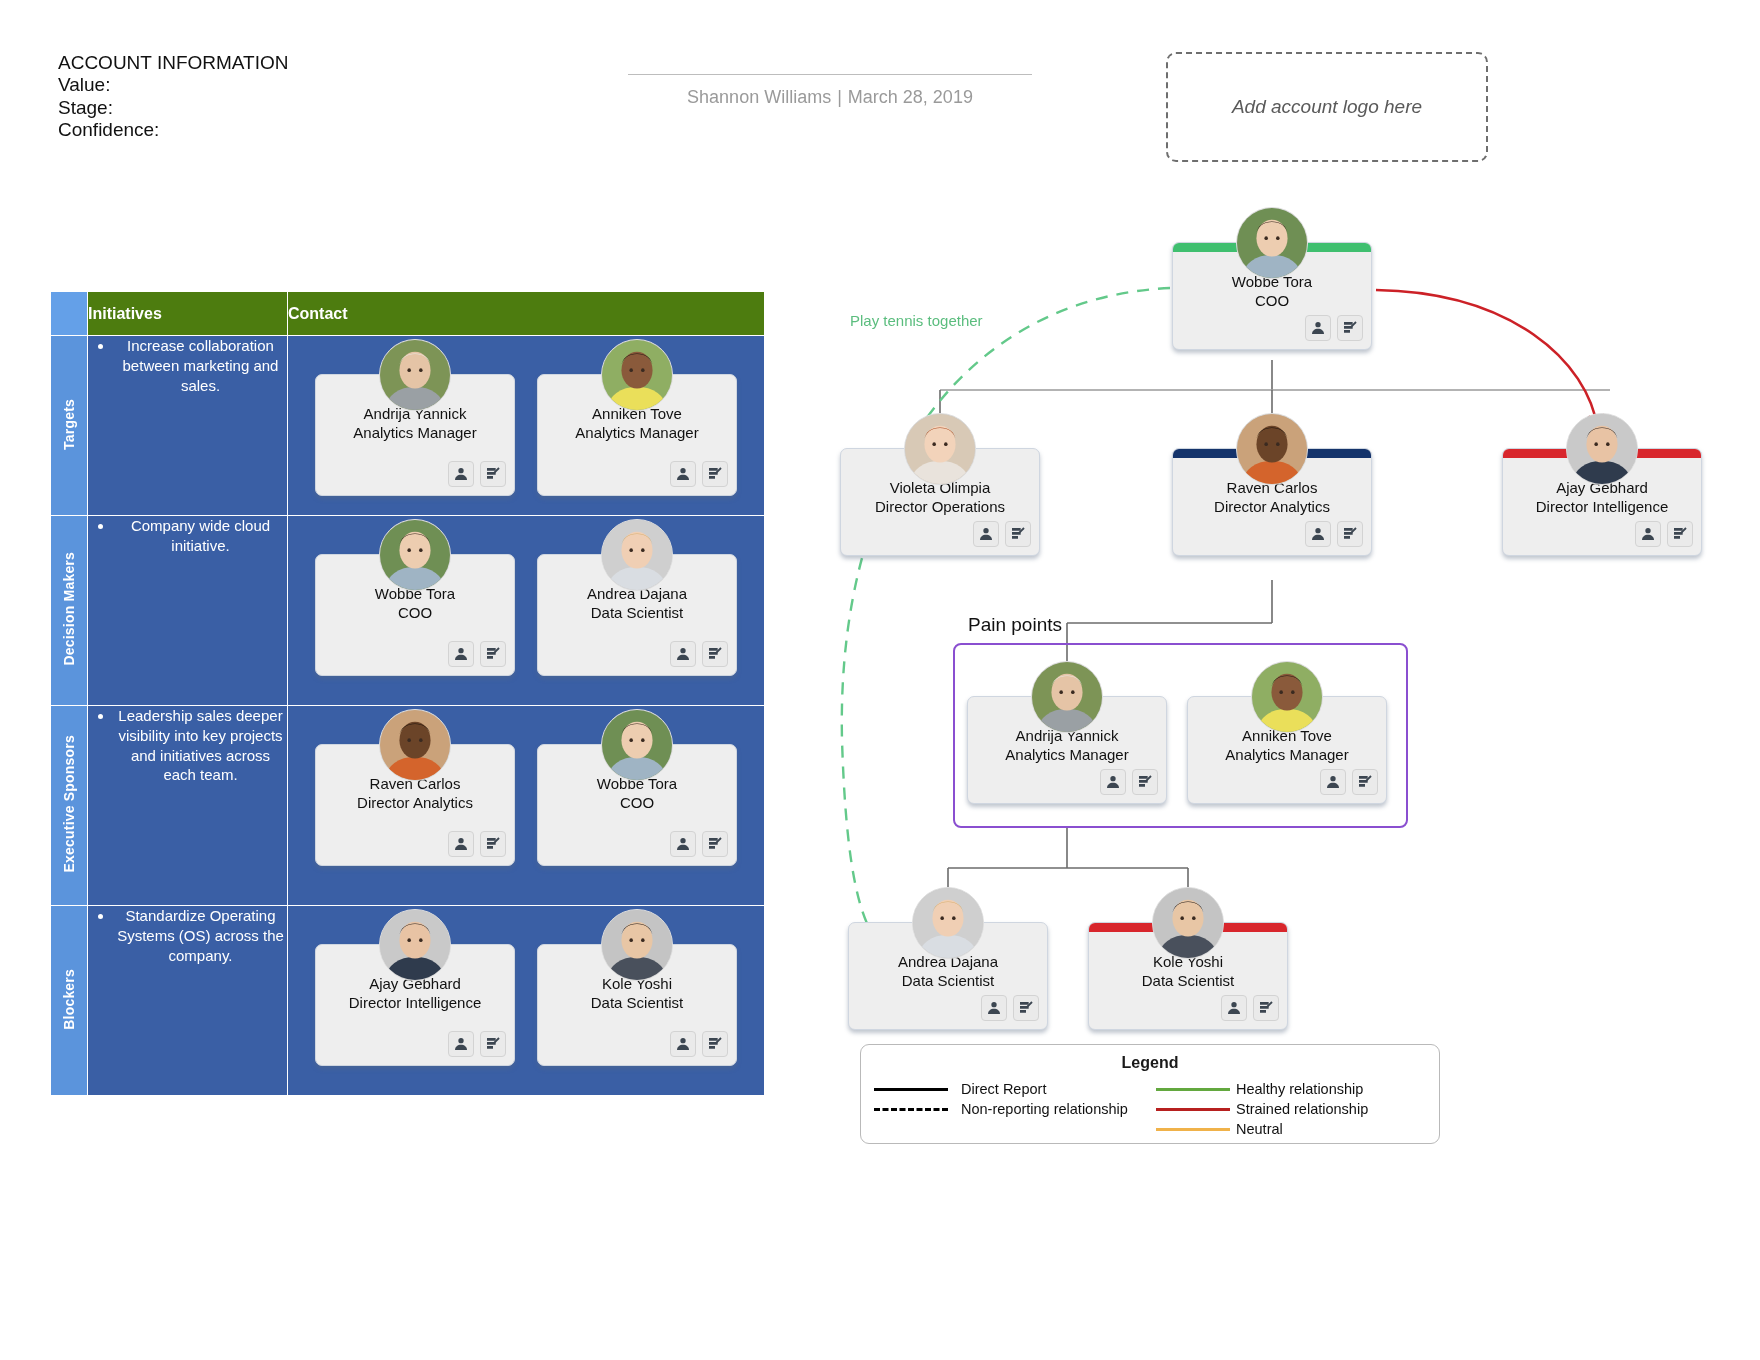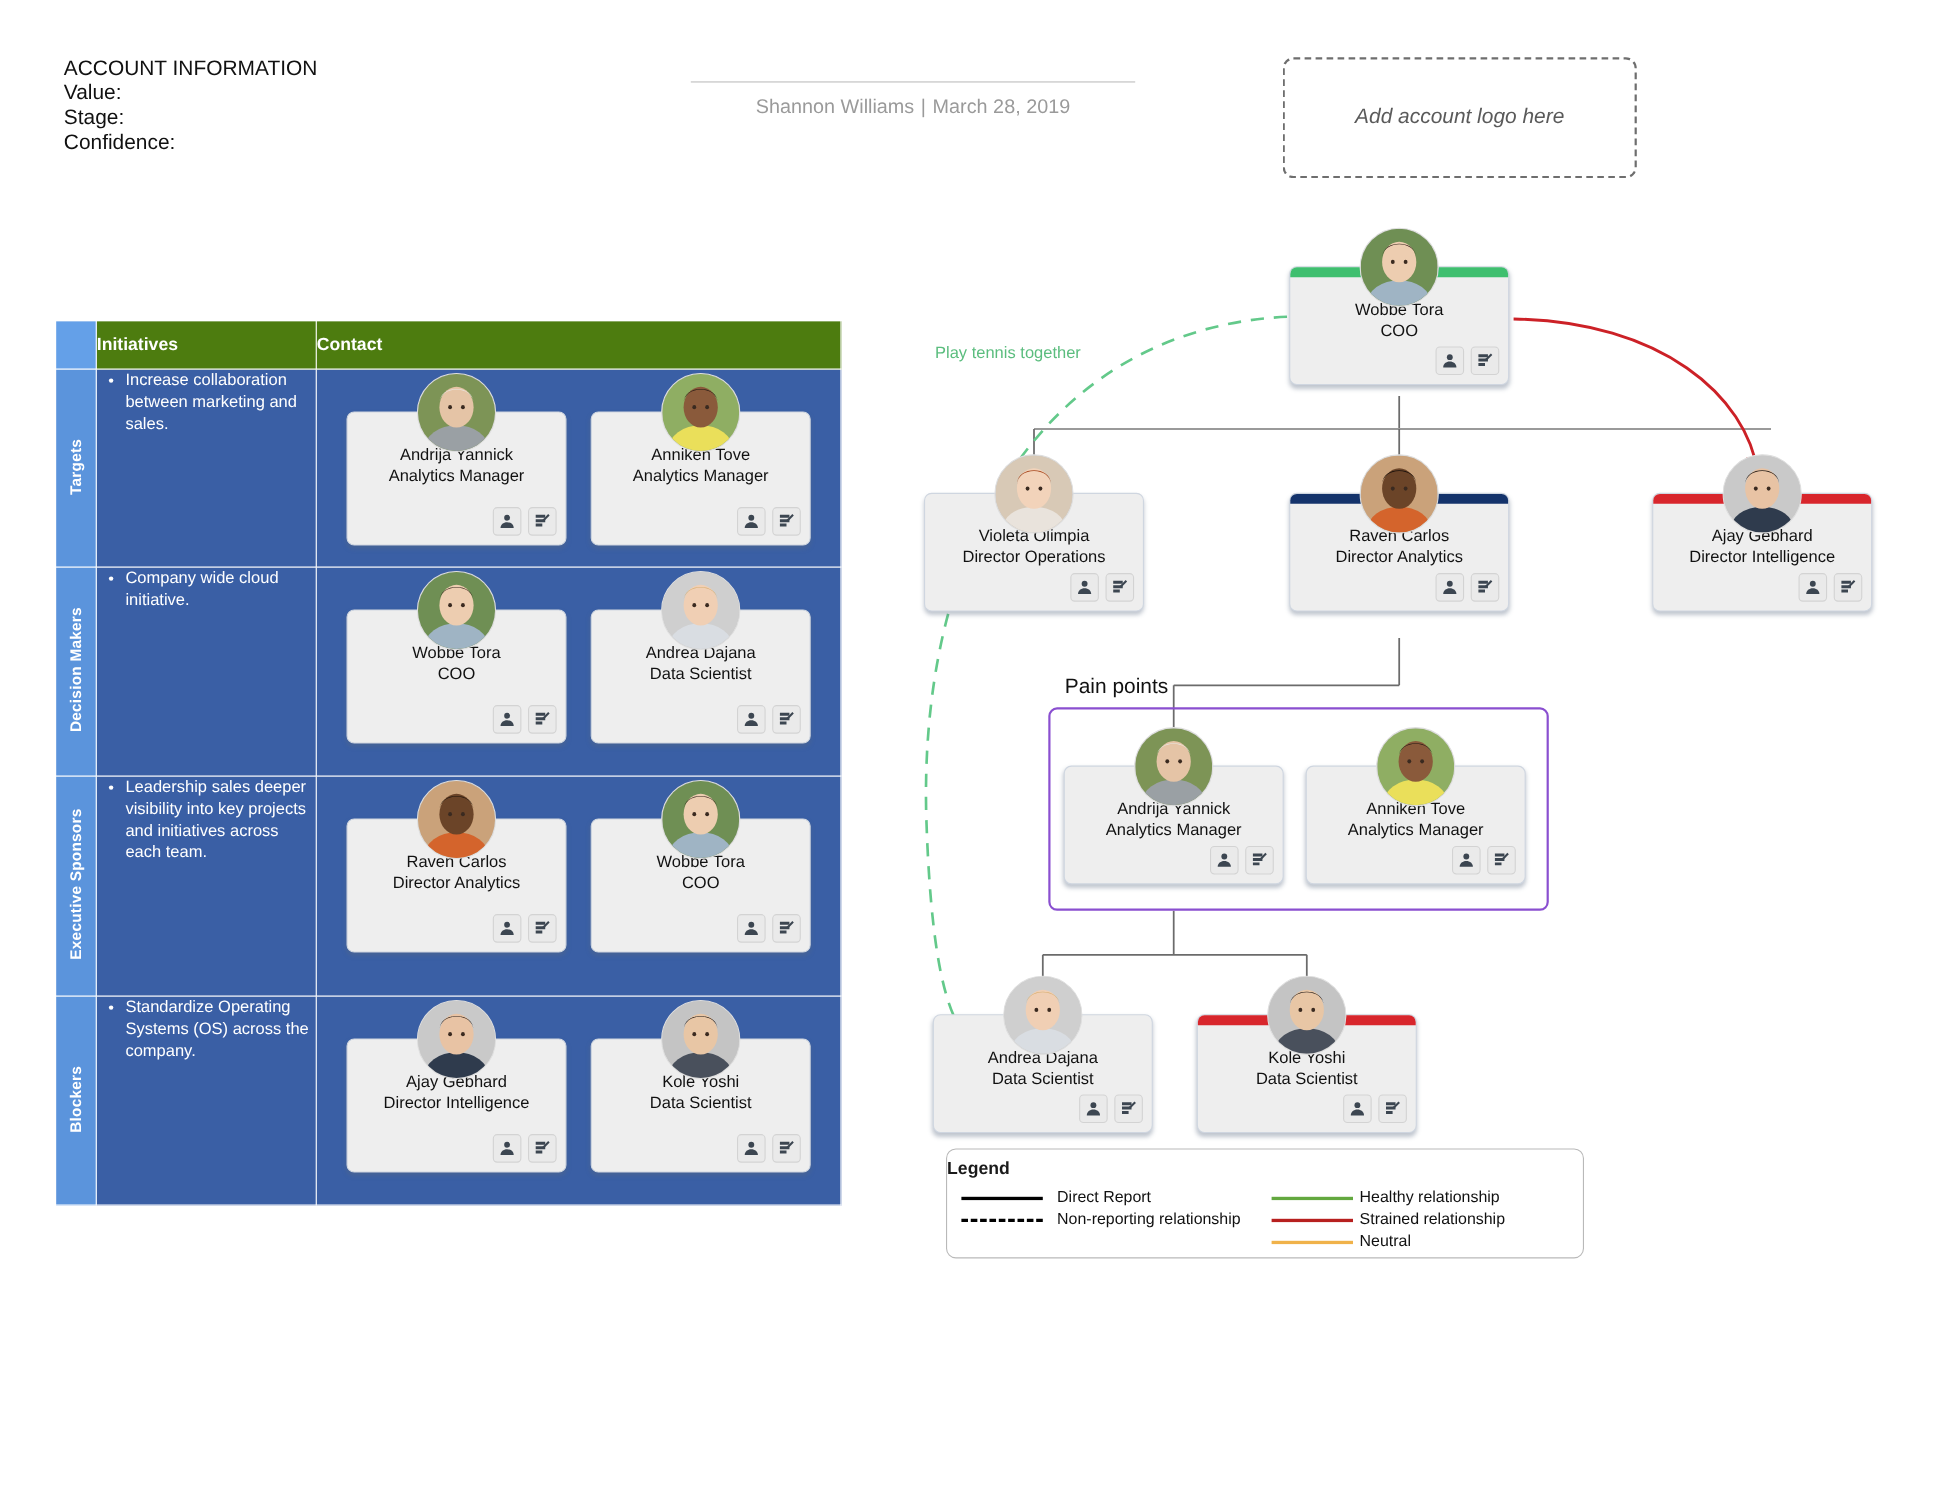--- a/index.html
+++ b/index.html
@@ -52,21 +52,21 @@
   .rowlabel {
     background:#5b94dc; color:#fff; font-weight:bold; font-size:14px;
     text-align:center; vertical-align:middle; width:37px;
   }
   .rowlabel span {
     display:inline-block;
     writing-mode:vertical-rl; transform:rotate(180deg);
     white-space:nowrap; letter-spacing:.2px;
   }
   .initcell { background:#3a5fa5; vertical-align:top; padding:14px 10px 10px 6px; }
-  .initcell ul { margin:0; padding-left:26px; }
+  .initcell ul { margin:0; padding-left:26px;text-align:center; }
   .initcell li { color:#fff; font-size:15px; line-height:1.32; }
   .contactcell { background:#3a5fa5; vertical-align:top; padding:10px 6px 14px 6px; }
   .card-row { display:flex; gap:22px; justify-content:center; padding-top:38px; }
 
   
   .pcard {
     position:relative; width:200px; height:122px;
     background:#eeeeee; border:1px solid #cfd6e0; border-radius:7px;
     box-shadow:0 3px 4px rgba(90,105,130,.38);
     padding-top:30px;
@@ -108,21 +108,21 @@
   }
   #tennis-label {
     position:absolute; left:30px; top:132px; font-size:15px; color:#5bbd7e;
   }
 
   
   #legend {
     position:absolute; left:40px; top:864px; width:580px; height:100px;
     border:1px solid #b9b9b9; border-radius:9px; background:#fff;
   }
-  #legend-title { font-size:16px; font-weight:bold; margin-top:9px; }
+  #legend-title { text-align:center; font-size:16px; font-weight:bold; margin-top:9px; }
   .lg-cols { display:flex; margin-top:7px; }
   .lg-col { flex:1; }
   .lg-row { display:flex; align-items:center; height:20px; }
   .lg-swatch { width:86px; flex:0 0 86px; display:flex; align-items:center; justify-content:center; }
   .lg-line { width:74px; height:0; border-top:3px solid #000; }
   .lg-line.dashed { border-top:3px dashed #000; }
   .lg-text { font-size:14.5px; color:#111; }
   .lg-col.right .lg-swatch { width:100px; flex:0 0 100px; }
 </style>
 </head>

